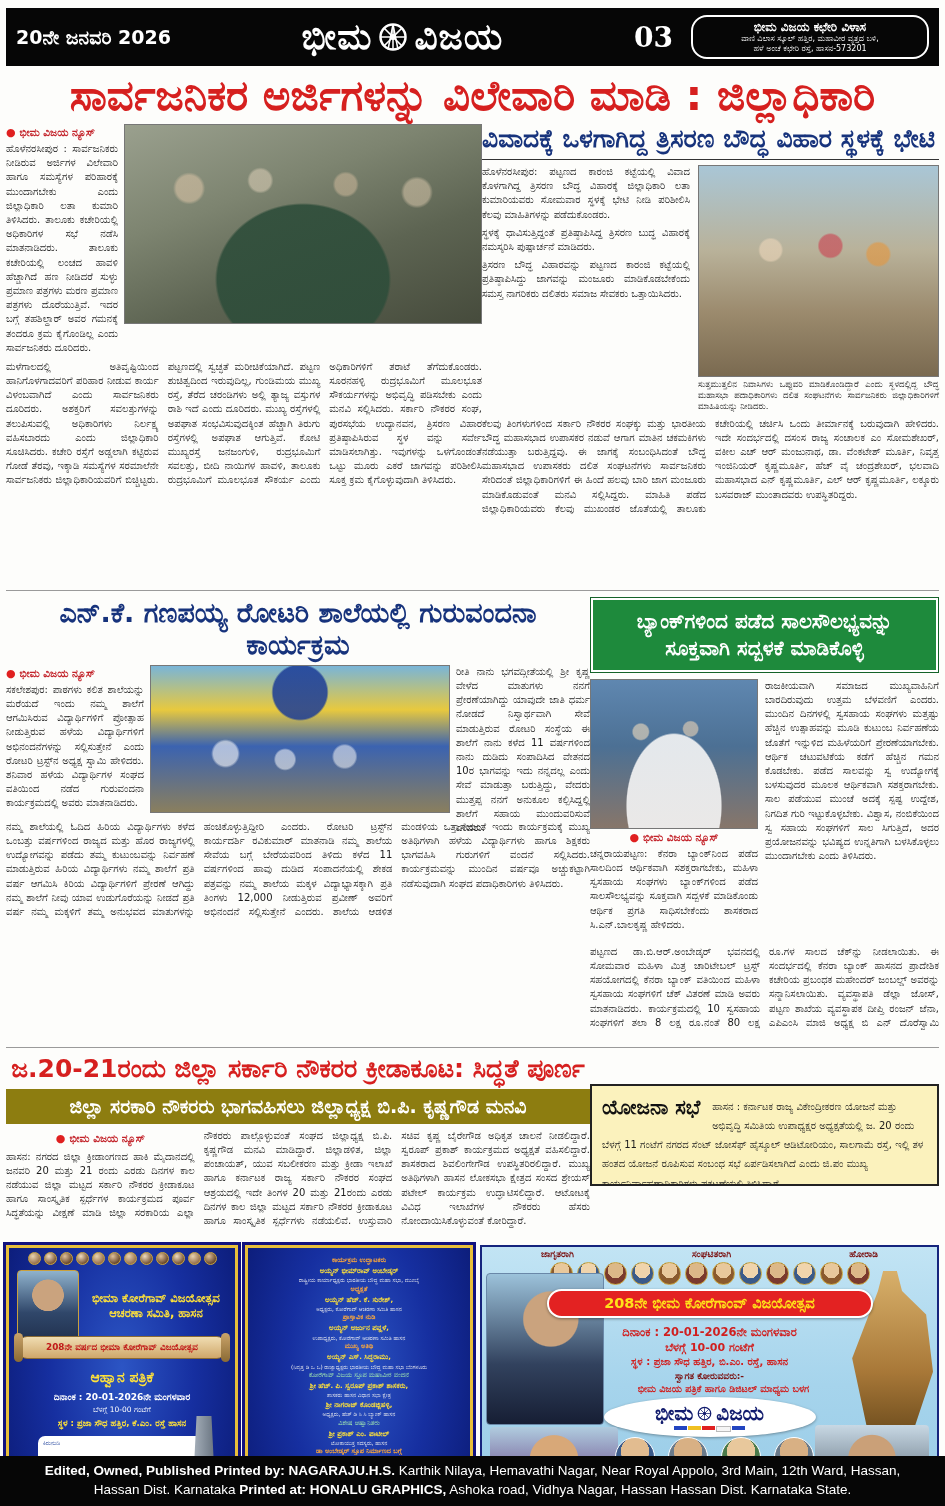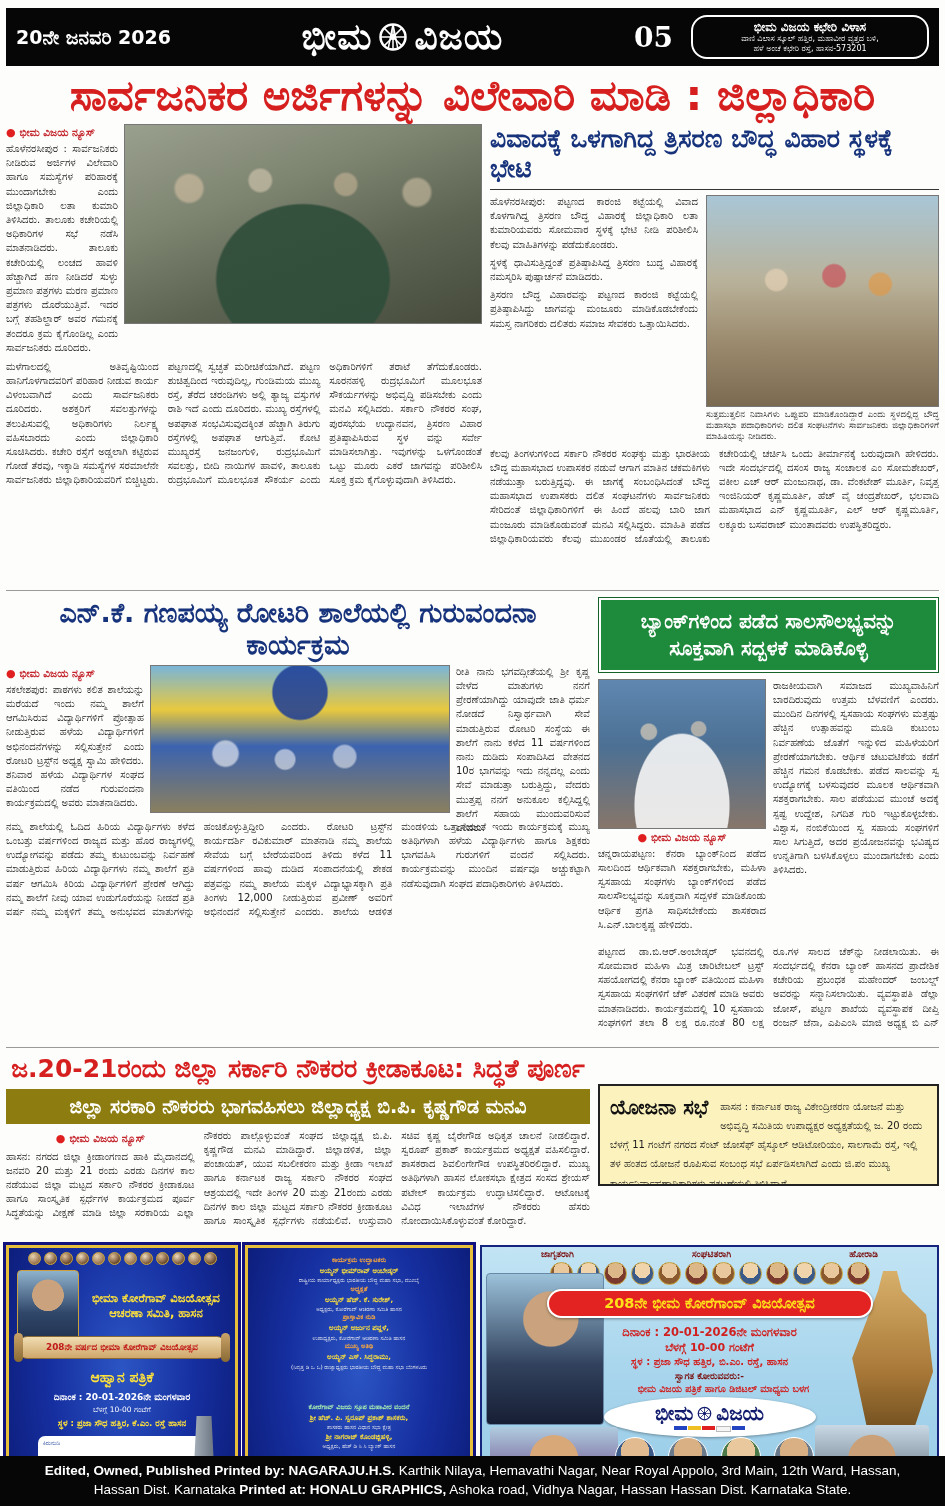--- a/index.html
+++ b/index.html
@@ -26,21 +26,21 @@
   .btxt{font-size:10px;line-height:1.42;text-align:justify;}
   .photo{background:
       radial-gradient(circle at 18% 32%, rgba(222,198,168,.55) 0 4%, transparent 5%),
       radial-gradient(circle at 38% 28%, rgba(230,214,190,.5) 0 4%, transparent 5%),
       radial-gradient(circle at 62% 30%, rgba(214,190,160,.5) 0 4%, transparent 5%),
       radial-gradient(circle at 82% 34%, rgba(226,206,178,.5) 0 4%, transparent 5%),
       radial-gradient(ellipse at 50% 78%, rgba(46,77,58,.9) 0 34%, transparent 35%),
       linear-gradient(160deg,#9aa08e 0%,#7d8470 35%,#5d6452 65%,#464b3c 100%);
       border:1px solid #777;box-sizing:border-box;}
   .caption{font-size:8.6px;line-height:1.3;text-align:justify;color:#222;margin-top:2px;}
-  .band{display:flex;gap:8px;margin:6px 6px 0 6px;}
+  .band{display:flex;margin:6px 6px 0 6px;}
   .rule{border-top:1px solid #9a9a9a;margin:6px 6px 0 6px;}
   h2.navy{color:#17337c;font-weight:800;text-align:center;margin:0 0 4px 0;}
   
   .art-main{width:476px;}
   .art-main .row{display:flex;gap:6px;}
   .art-main .colL{width:112px;flex:none;}
   .art-main .photo{flex:1;height:200px;}
   .cols{column-gap:9px;overflow:hidden;}
   .art-main .cols{column-count:3;height:224px;margin-top:5px;}
   .art-tri{flex:1;}
@@ -132,21 +132,21 @@
   .adl-people{position:absolute;left:10px;bottom:36px;display:flex;align-items:flex-end;gap:8px;}
   .p-big{width:46px;height:60px;border-radius:4px;
          background:radial-gradient(circle at 50% 28%,#d8af84 0 30%,transparent 31%),
          linear-gradient(180deg,#7aa0c0,#274068);border:1px solid #caa43c;}
   
   .mid-lines{padding:8px 6px;text-align:center;line-height:1.5;}
   .mid-lines div{white-space:nowrap;overflow:hidden;text-overflow:ellipsis;}
   .mid-lines .y{color:#ffe23a;font-weight:bold;font-size:7px;}
   .mid-lines .w{color:#f2f2f2;font-size:5.6px;}
   .mid-lines .o{color:#ffa93a;font-weight:bold;font-size:6.6px;}
-  .mid-lines .g{color:#a9f0b0;font-weight:bold;font-size:6.6px;margin-top:32px;}
+  .mid-lines .g{color:#a9f0b0;font-weight:normal;font-size:6.6px;}
   
   .ad-right{flex:1;position:relative;overflow:hidden;border:2px solid #15247d;box-sizing:border-box;
             background:linear-gradient(180deg,#c2e4f4 0%,#a6d4ec 40%,#8fc6e4 100%);}
   .adr-top{position:absolute;top:2px;left:0;right:0;display:flex;justify-content:space-around;
            color:#7a1010;font-weight:800;font-size:9px;}
   .adr-dots{position:absolute;top:15px;left:0;right:0;display:flex;justify-content:center;gap:4px;}
   .adr-dots i{width:21px;height:21px;border-radius:50%;display:inline-block;border:1px solid #caa43c;
       background:radial-gradient(circle at 50% 35%,#e8c89c 0 45%,#8a5a2e 46%);}
   .adr-dots i:nth-child(2n){background:radial-gradient(circle at 50% 35%,#f0d4ac 0 45%,#3a5a8a 46%);}
   .adr-dots i:nth-child(3n){background:radial-gradient(circle at 50% 35%,#dcb888 0 45%,#7a3a2e 46%);}
@@ -225,21 +225,21 @@
             <line x1="2" y1="12" x2="22" y2="12"></line>
           <line x1="4.9" y1="4.9" x2="19.1" y2="19.1"></line>
             <line x1="19.1" y1="4.9" x2="4.9" y2="19.1"></line>
           <line x1="12" y1="2" x2="8" y2="22"></line>
             <line x1="12" y1="2" x2="16" y2="22"></line>
         </g>
         <circle cx="12" cy="12" r="2.4" fill="#fff"></circle>
       </svg>
       <span>ವಿಜಯ</span>
     </span>
-    <span class="mast-page">05</span>
+    <span class="mast-page">03</span>
     <div class="office-box">
       <div class="t">ಭೀಮ ವಿಜಯ ಕಛೇರಿ ವಿಳಾಸ</div>
       <div class="l">ವಾಣಿ ವಿಲಾಸ ಸ್ಕೂಲ್ ಹತ್ತಿರ, ಮಹಾವೀರ ವೃತ್ತದ ಬಳಿ,</div>
       <div class="l">ಹಳೆ ಅಂಚೆ ಕಛೇರಿ ರಸ್ತೆ, ಹಾಸನ-573201</div>
     </div>
   </header>
 
   <h1 class="main-headline">ಸಾರ್ವಜನಿಕರ ಅರ್ಜಿಗಳನ್ನು ವಿಲೇವಾರಿ ಮಾಡಿ : ಜಿಲ್ಲಾಧಿಕಾರಿ</h1>
 
   <section class="band">

